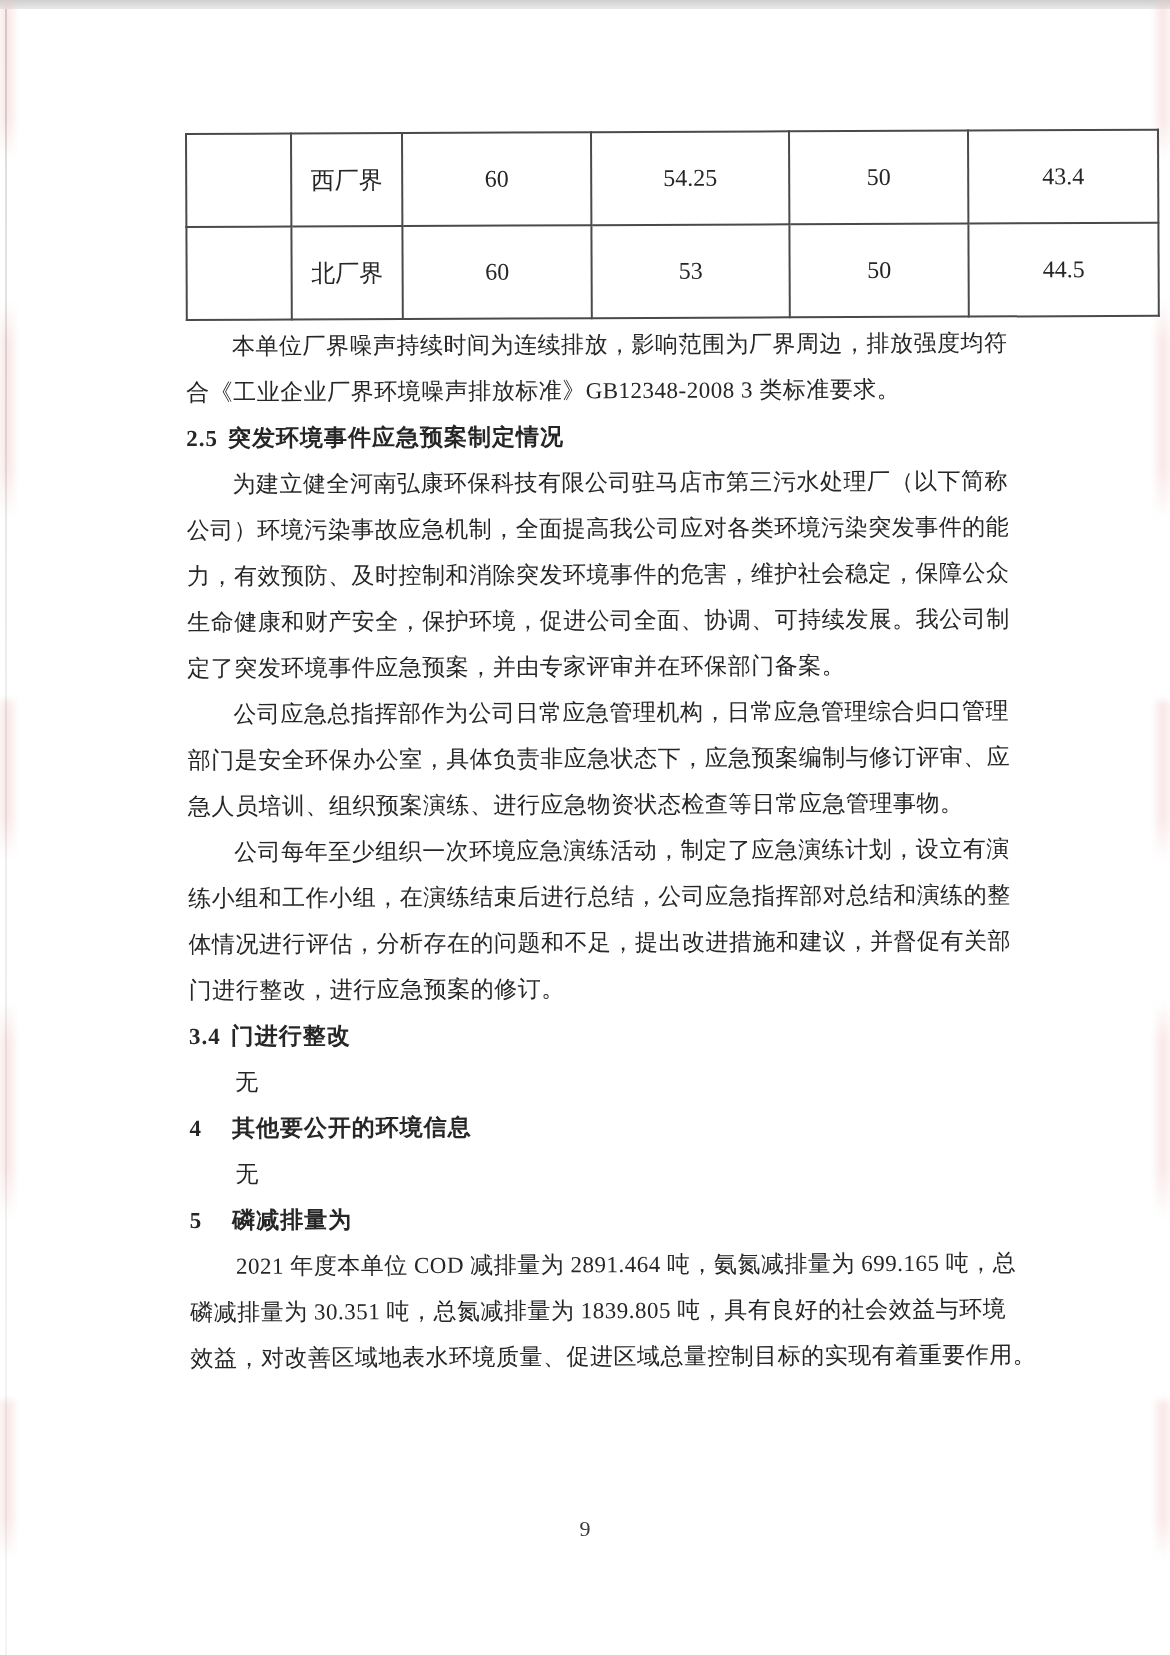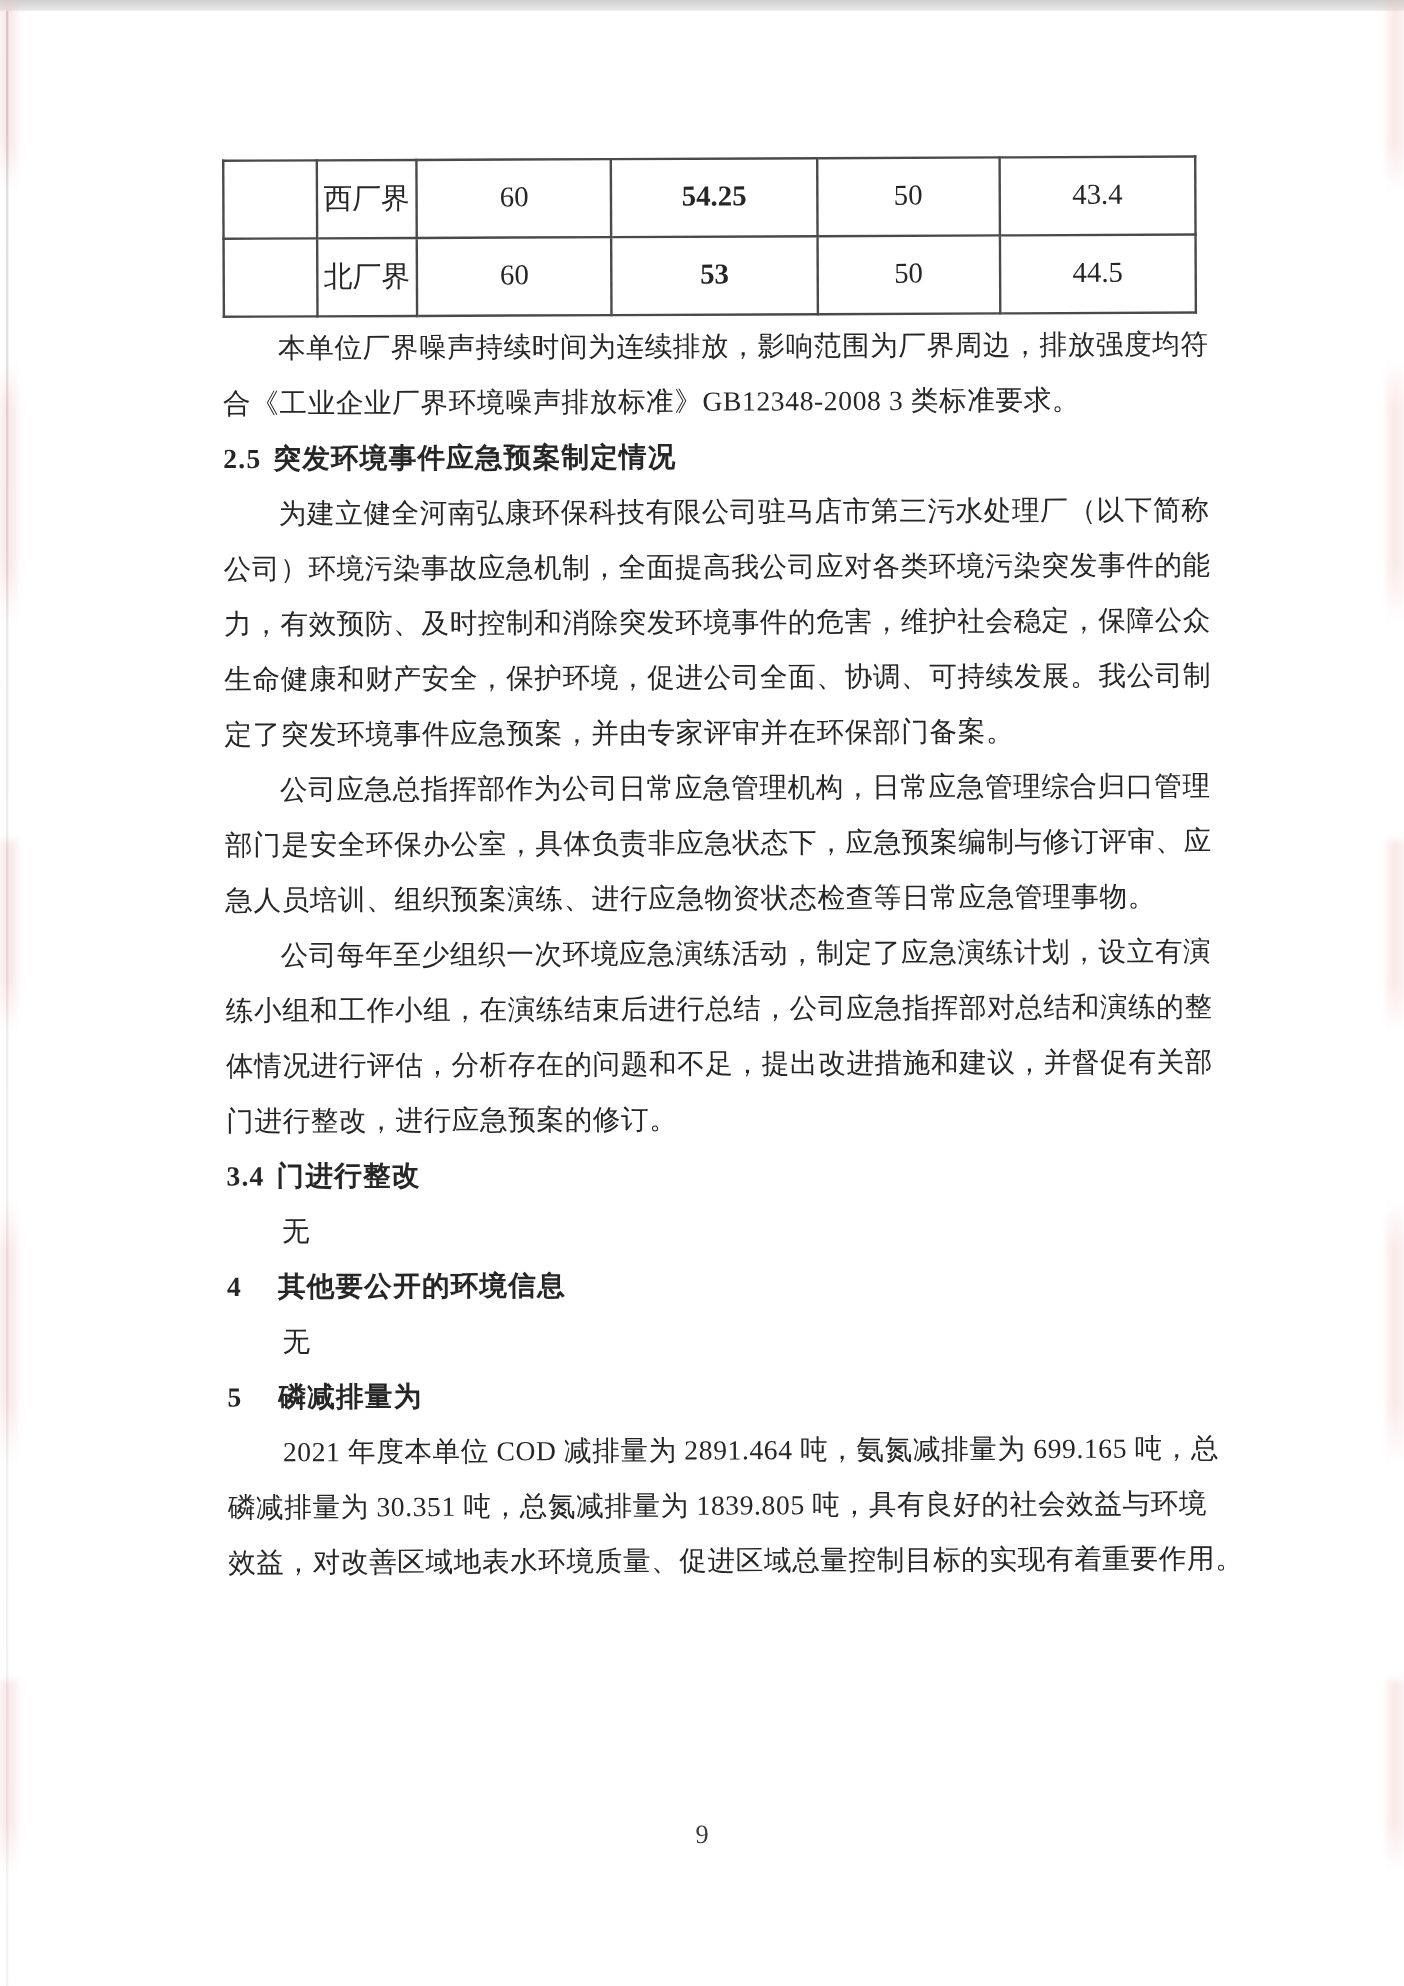--- a/index.html
+++ b/index.html
@@ -43,26 +43,26 @@
     table-layout:fixed;
     width:812px;
     margin-bottom:3px;
   }
   table.noise td{
     border:2px solid var(--border-color,#4a4a4a);
     height:63px;
     text-align:center;
     vertical-align:middle;
     font-size:24px;
-    padding:0;
+    padding:14px;
   }
   td.c0{width:75px;}
   td.c1{width:81px;line-height:1.25;font-size:23px;padding:2px 14px;}
   td.c2{width:159px;margin-left:16px;}
-  td.c3{width:168px;font-weight:bold;}
+  td.c3{width:168px;}
   td.c4{width:149px;}
   td.c5{width:160px;margin-left:36px;}
 
   
   .doc-body{margin-top:2px;width:818px;}
   .line{
     font-size:23px;
     line-height:46px;
     height:46px;
     white-space:nowrap;

